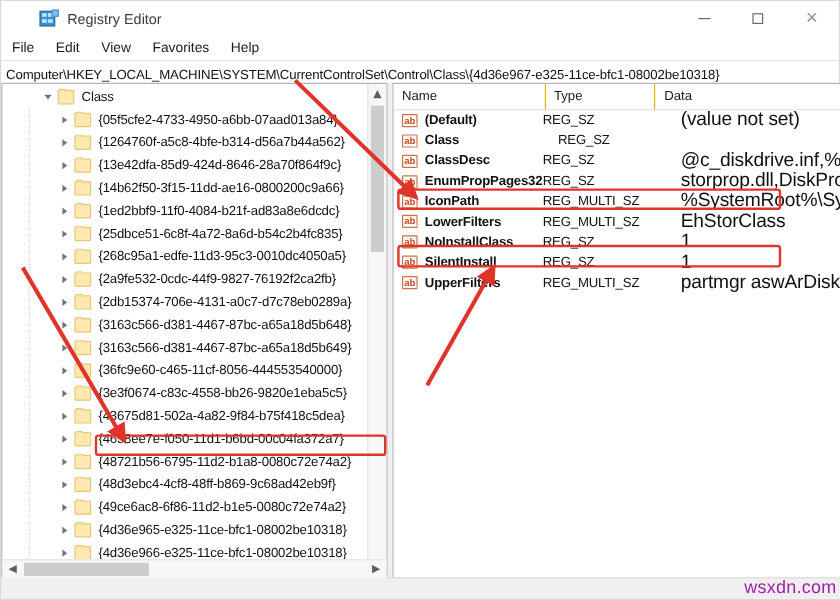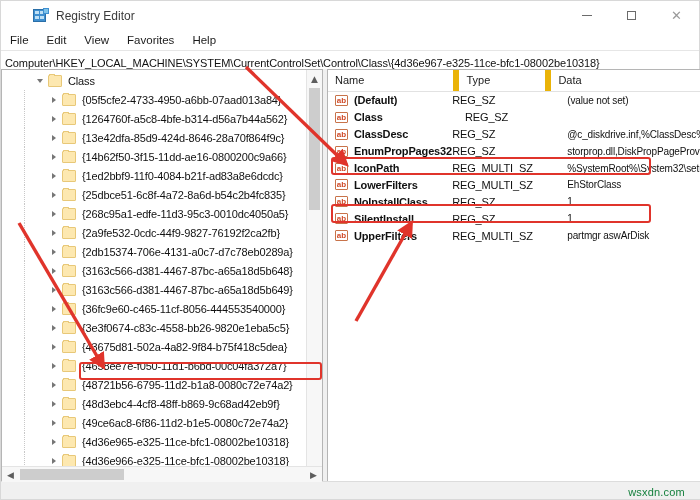--- a/index.html
+++ b/index.html
@@ -132,21 +132,21 @@
 
   
   .lhead{
     height:21px;background:#ffffff;border-bottom:1px solid #e2e2e2;
     display:flex;align-items:center;position:relative;
   }
   .lhead .hcell{
     font-size:11px;color:#1b1b1b;padding-left:7px;box-sizing:border-box;
     height:21px;line-height:21px;position:relative;
   }
-  .lhead .hcell + .hcell{border-left:6px solid #eab308;}
+  .lhead .hcell + .hcell{border-left:1px solid #eab308;}
   .h-name{width:130px;}
   .h-type{width:95px;}
   .h-data{width:160px;}
   .lrow{
     height:16.9px;display:flex;align-items:center;white-space:nowrap;position:relative;
   }
   .abicon{
     width:13px;height:11px;flex:0 0 auto;margin-left:7px;margin-right:6px;
     background:#ffffff;border:1px solid #c8734a;box-sizing:border-box;
     border-radius:1px;position:relative;overflow:hidden;
@@ -155,21 +155,21 @@
     position:absolute;left:0;right:0;top:-1px;text-align:center;
     font-size:8px;line-height:12px;color:#d04a28;font-weight:bold;
     font-family:"Liberation Sans",sans-serif;
   }
   .abicon::after{
     content:"";position:absolute;right:-1px;bottom:-1px;
     border-width:0 0 4px 4px;border-style:solid;border-color:transparent transparent #ffffff transparent;
   }
   .c-name{width:111px;font-size:11px;color:#111;overflow:hidden;letter-spacing:-0.15px;font-weight:bold;}
   .c-type{width:95px;font-size:11px;color:#111;overflow:hidden;letter-spacing:-0.15px;}
-  .c-data{width:150px;font-size:10px;color:#111;overflow:hidden;letter-spacing:-0.15px;margin-left:31px;}
+  .c-data{width:150px;font-size:16px;color:#111;overflow:hidden;letter-spacing:-0.15px;margin-left:31px;}
 
   
   .vsb{
     position:absolute;right:0;top:0;width:16px;bottom:0;background:#f7f7f7;
     border-left:1px solid #e4e4e4;box-sizing:border-box;
   }
   .vsb .arr{
     height:17px;display:flex;align-items:center;justify-content:center;color:#5d5d5d;
     font-size:9px;font-family:"DejaVu Sans",sans-serif;
   }
@@ -177,21 +177,21 @@
   .vsb .thumb{
     position:absolute;left:2px;right:2px;background:#cdcdcd;border-radius:0;
   }
 
   
   .statusbar{
     position:absolute;left:0;bottom:0;width:700px;height:18px;background:#f0f0f0;
     border-top:1px solid #dcdcdc;box-sizing:border-box;
   }
   .watermark{
-    position:absolute;right:14px;bottom:1px;font-size:11px;color:#15803d;
+    position:absolute;right:2px;bottom:1px;font-size:15px;color:#a21caf;
     letter-spacing:0.2px;
   }
 
   
   .anno{position:absolute;left:0;top:0;width:700px;height:500px;pointer-events:none;}
   .hbox{
     position:absolute;border:2px solid #e0342b;border-radius:3px;box-sizing:border-box;
   }
 </style>
 </head>

